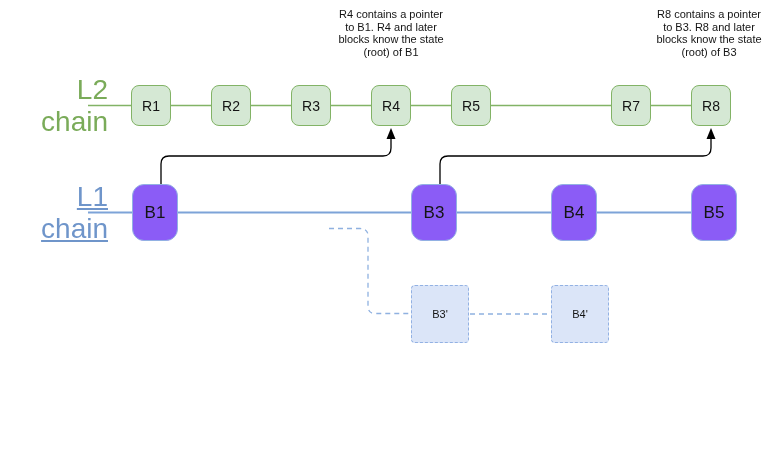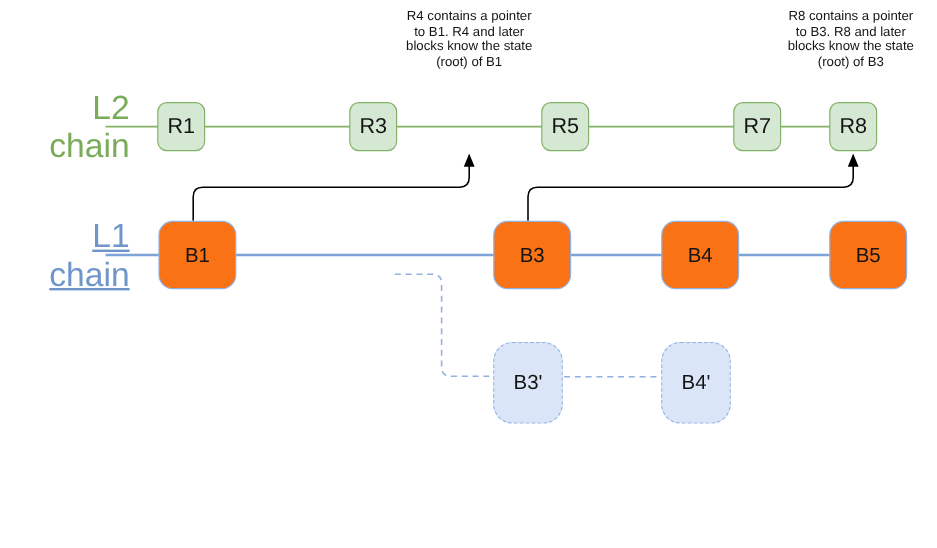--- a/index.html
+++ b/index.html
@@ -9,31 +9,31 @@
   }
   svg.connectors { position:absolute; left:0; top:0; width:781px; height:457px; }
 
   .block {
     position:absolute; display:flex; align-items:center; justify-content:center;
     box-sizing:border-box; color:#141414;
   }
   .r-block {
     width:40px; height:41px; top:85px;
     background:#d5e8d4; border:1px solid #82b366; border-radius:8px;
-    font-size:18px;
+    font-size:14px;
   }
   .b-block {
-    width:65px; height:57px; top:184px;
-    background:#f97316; border:1px solid #92b1e3; border-radius:12px;
+    width:46px; height:57px; top:184px;
+    background:#8b5cf6; border:1px solid #92b1e3; border-radius:12px;
     font-size:17px;
   }
   .fork-block {
-    width:58px; height:68px; top:285px;
-    background:#dbe5f8; border:1.5px dashed #92b1e3; border-radius:16px;
-    font-size:17px;
+    width:58px; height:58px; top:285px;
+    background:#dbe5f8; border:1.5px dashed #92b1e3; border-radius:4px;
+    font-size:11px;
   }
 
   .chain-label {
     position:absolute; width:106px; text-align:right;
     font-size:28px; line-height:1.15; white-space:pre-line;
   }
   .l2-label { left:2px; top:74px; color:#7aab59; }
   .l1-label { left:2px; top:181px; color:#6f95ca;text-decoration:underline; }
 
   .note {
@@ -64,21 +64,23 @@
     <path d="M440,184 V164 Q440,156 448,156 H703 Q711,156 711,148 V137" fill="none" stroke-width="1.3" stroke="#000000"></path>
     <polygon points="711,128 706.5,139 715.5,139" fill="#000000"></polygon>
   </svg>
 
   <div class="chain-label l2-label">L2
 chain</div>
   <div class="chain-label l1-label">L1
 chain</div>
 
   <div class="block r-block" style="left:131px">R1</div>
+  <div class="block r-block" style="left:211px">R2</div>
   <div class="block r-block" style="left:291px">R3</div>
+  <div class="block r-block" style="left:371px">R4</div>
   <div class="block r-block" style="left:451px">R5</div>
   <div class="block r-block" style="left:611px">R7</div>
   <div class="block r-block" style="left:691px">R8</div>
 
   <div class="block b-block" style="left:132px">B1</div>
   <div class="block b-block" style="left:411px">B3</div>
   <div class="block b-block" style="left:551px">B4</div>
   <div class="block b-block" style="left:691px">B5</div>
 
   <div class="block fork-block" style="left:411px">B3'</div>

